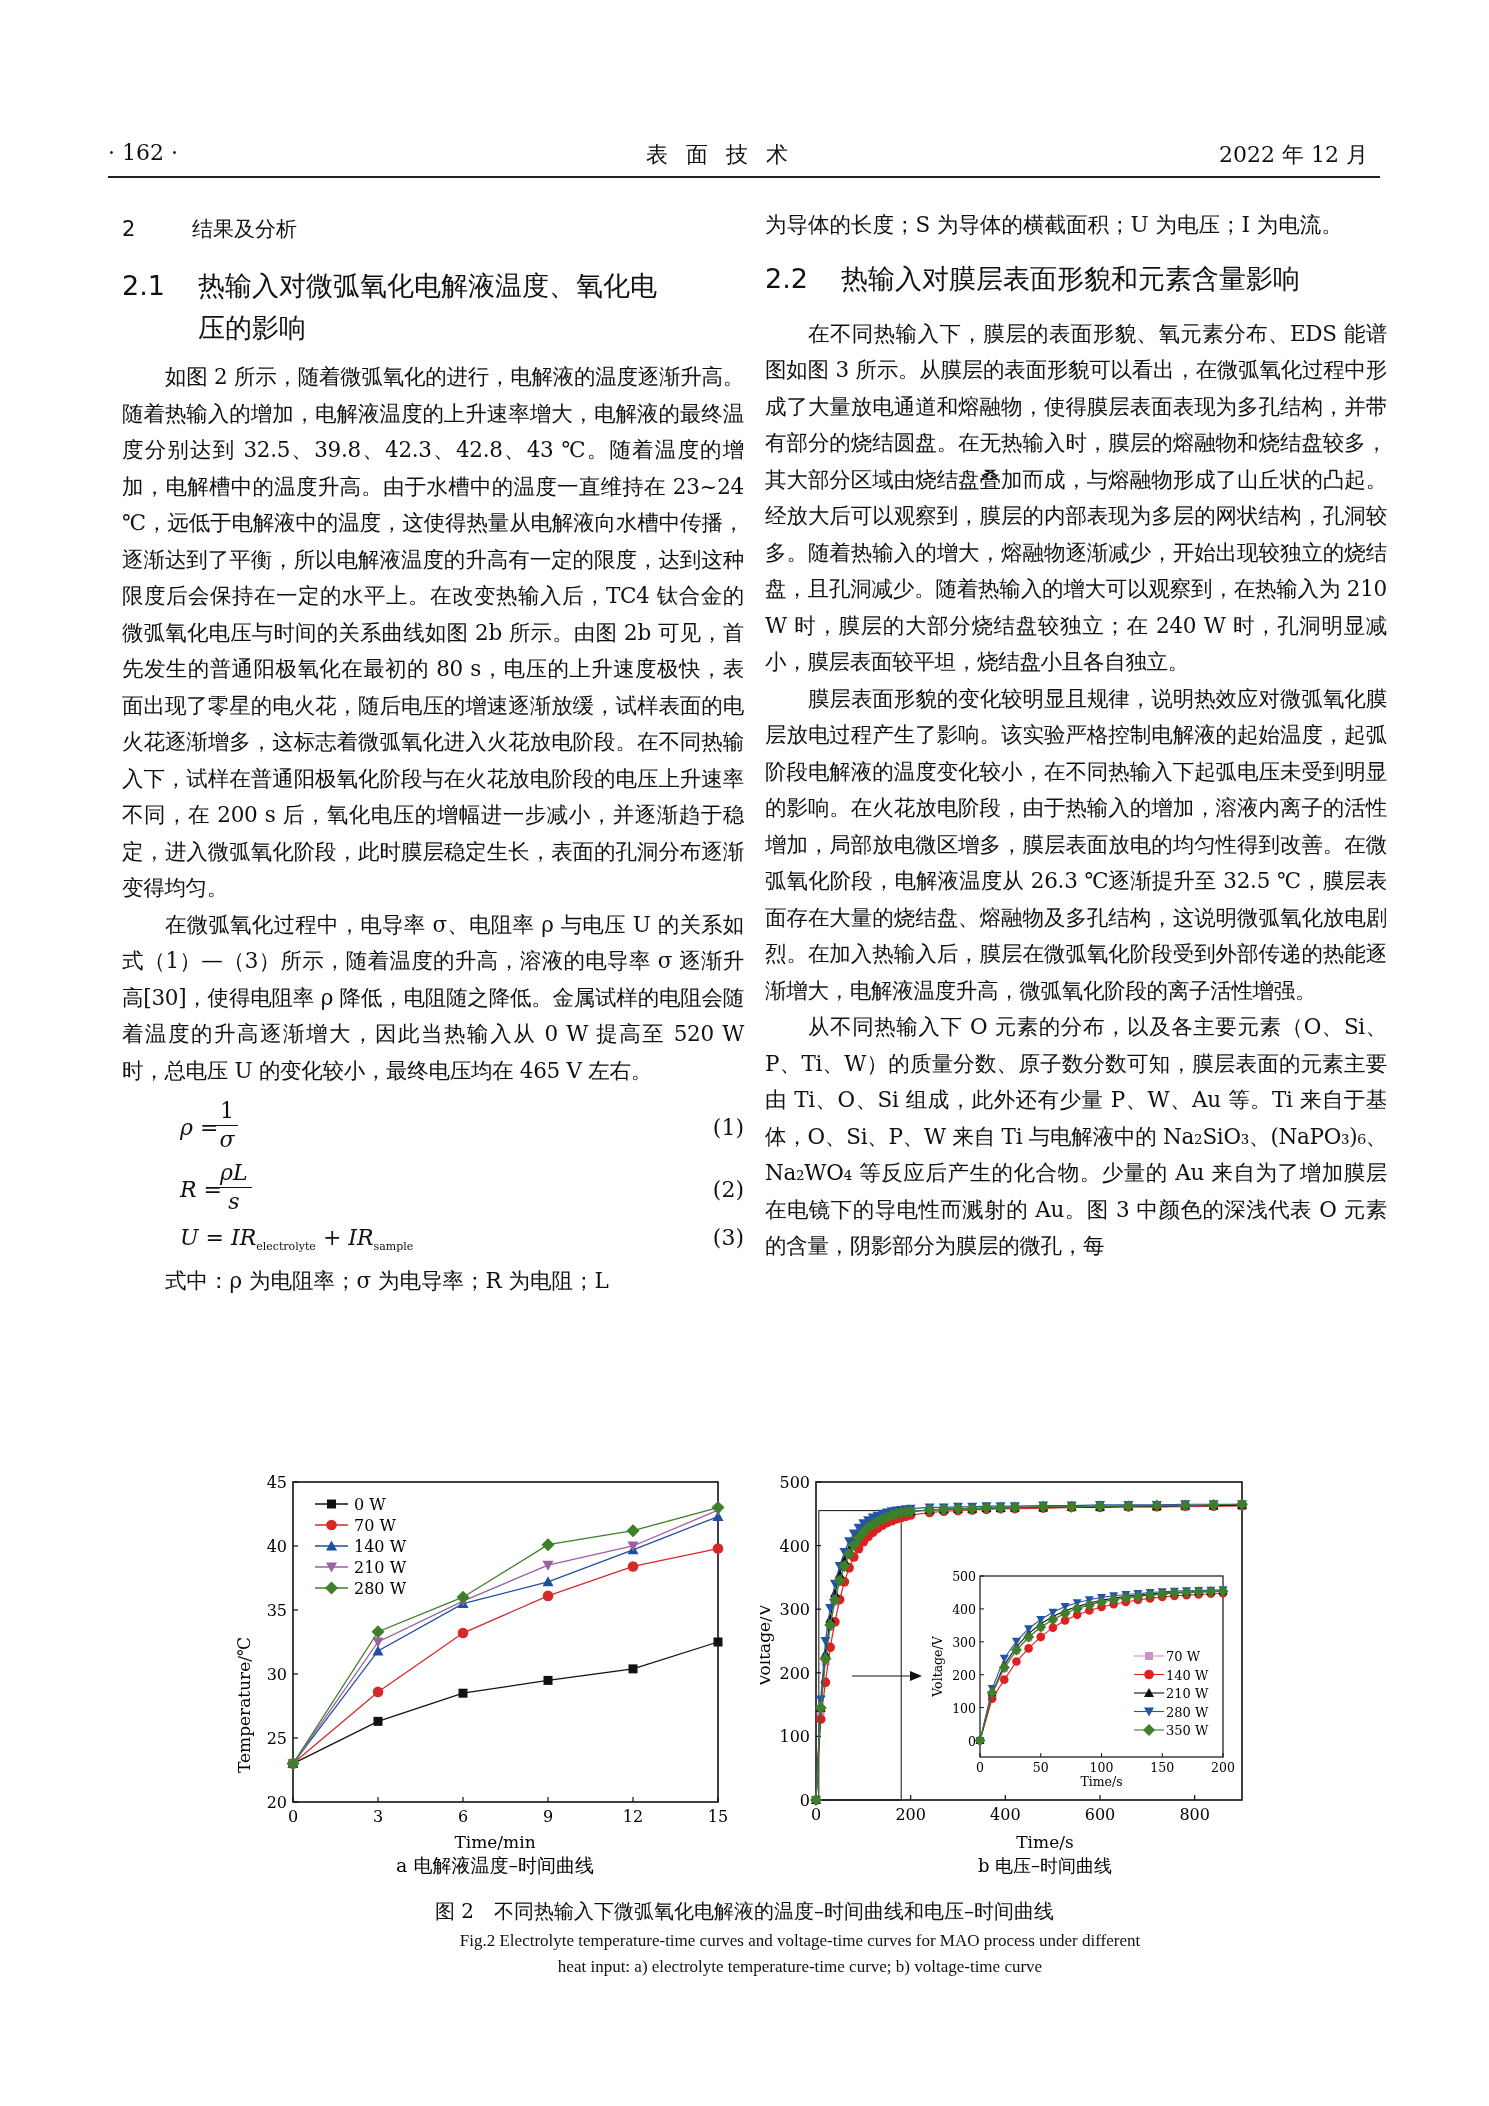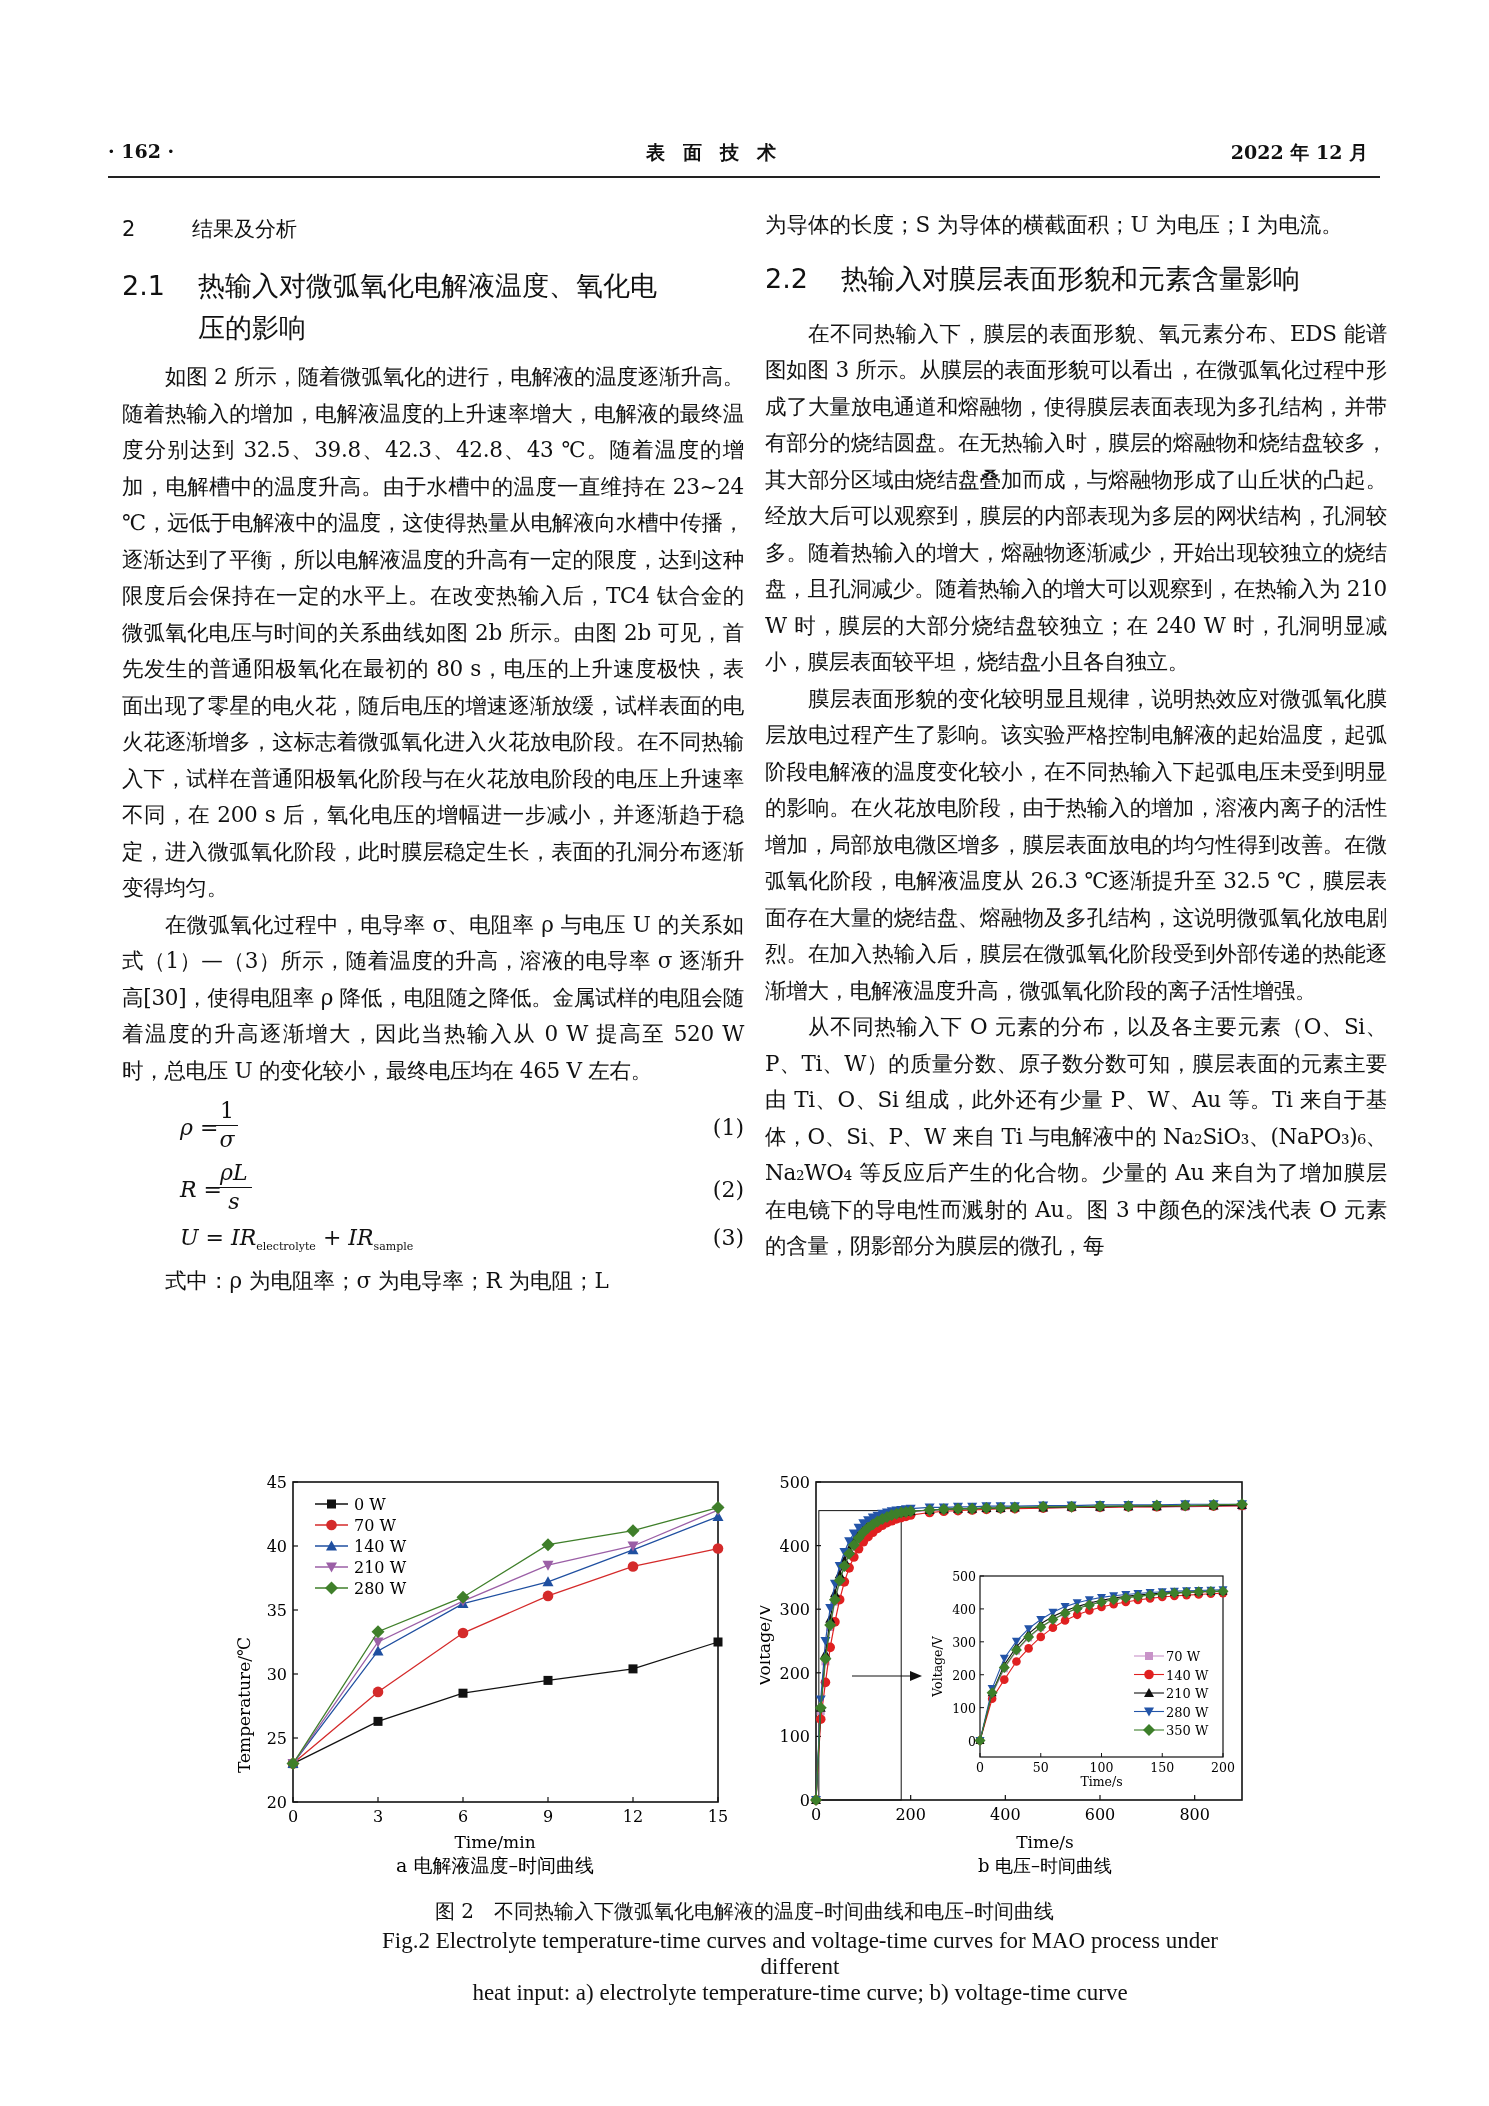--- a/index.html
+++ b/index.html
@@ -1,19 +1,19 @@
 <!DOCTYPE html>
 <html><head>
 <meta charset="utf-8">
 <style>
   html, body { margin: 0; padding: 0; background: #ffffff; }
   body { width: 1489px; height: 2106px; position: relative; overflow: hidden;
          font-family: "DejaVu Serif", "Liberation Serif", serif; color: #111; }
   .header { position: absolute; left: 108px; top: 140px; width: 1272px; height: 36px; }
-  .header span { position: absolute; top: 0; font-size: 19px; font-weight: bold; }
+  .header span { position: absolute; top: 0; font-size: 22px; }
   .hdr-page { left: 0; }
   .hdr-journal { left: 538px; letter-spacing: 18px; }
   .hdr-date { right: 12px; }
   .header-rule { position: absolute; left: 108px; top: 176px; width: 1272px; height: 2px; background: #222; }
 
   .col { position: absolute; top: 205px; width: 622px; }
   .col-left { left: 122px; }
   .col-right { left: 765px; top: 207px; }
 
   .sec-h { font-family: "DejaVu Sans", "Liberation Sans", sans-serif; font-size: 21px; margin: 10px 0 22px 0; }
@@ -35,21 +35,21 @@
   .eq3 { height: 42px; }
   .eq3 .lhs { top: 4px; }
   .eq3 .eqno { top: 4px; }
   sub.s { font-style: normal; font-size: 11px; }
 
   .fig-a { position: absolute; left: 230px; top: 1460px; width: 520px; height: 420px; }
   .fig-b { position: absolute; left: 760px; top: 1460px; width: 500px; height: 420px; }
   svg text { font-family: "DejaVu Serif", "Liberation Serif", serif; }
 
   .caption-cn { position: absolute; left: 0; width: 1489px; top: 1898px; text-align: center; font-size: 20px; }
-  .caption-en { position: absolute; left: 370px; width: 860px; top: 1928px; text-align: center; font-size: 23px; line-height: 26px; font-family: "Liberation Serif", serif; }
+  .caption-en { position: absolute; left: 370px; width: 860px; top: 1928px; text-align: center; font-size: 17px; line-height: 26px; font-family: "Liberation Serif", serif; }
   .sublabel { font-size: 19px; }
 </style>
 </head>
 <body>
 
 <div class="header">
   <span class="hdr-page">· 162 ·</span>
   <span class="hdr-journal">表面技术</span>
   <span class="hdr-date">2022 年 12 月</span>
 </div>

